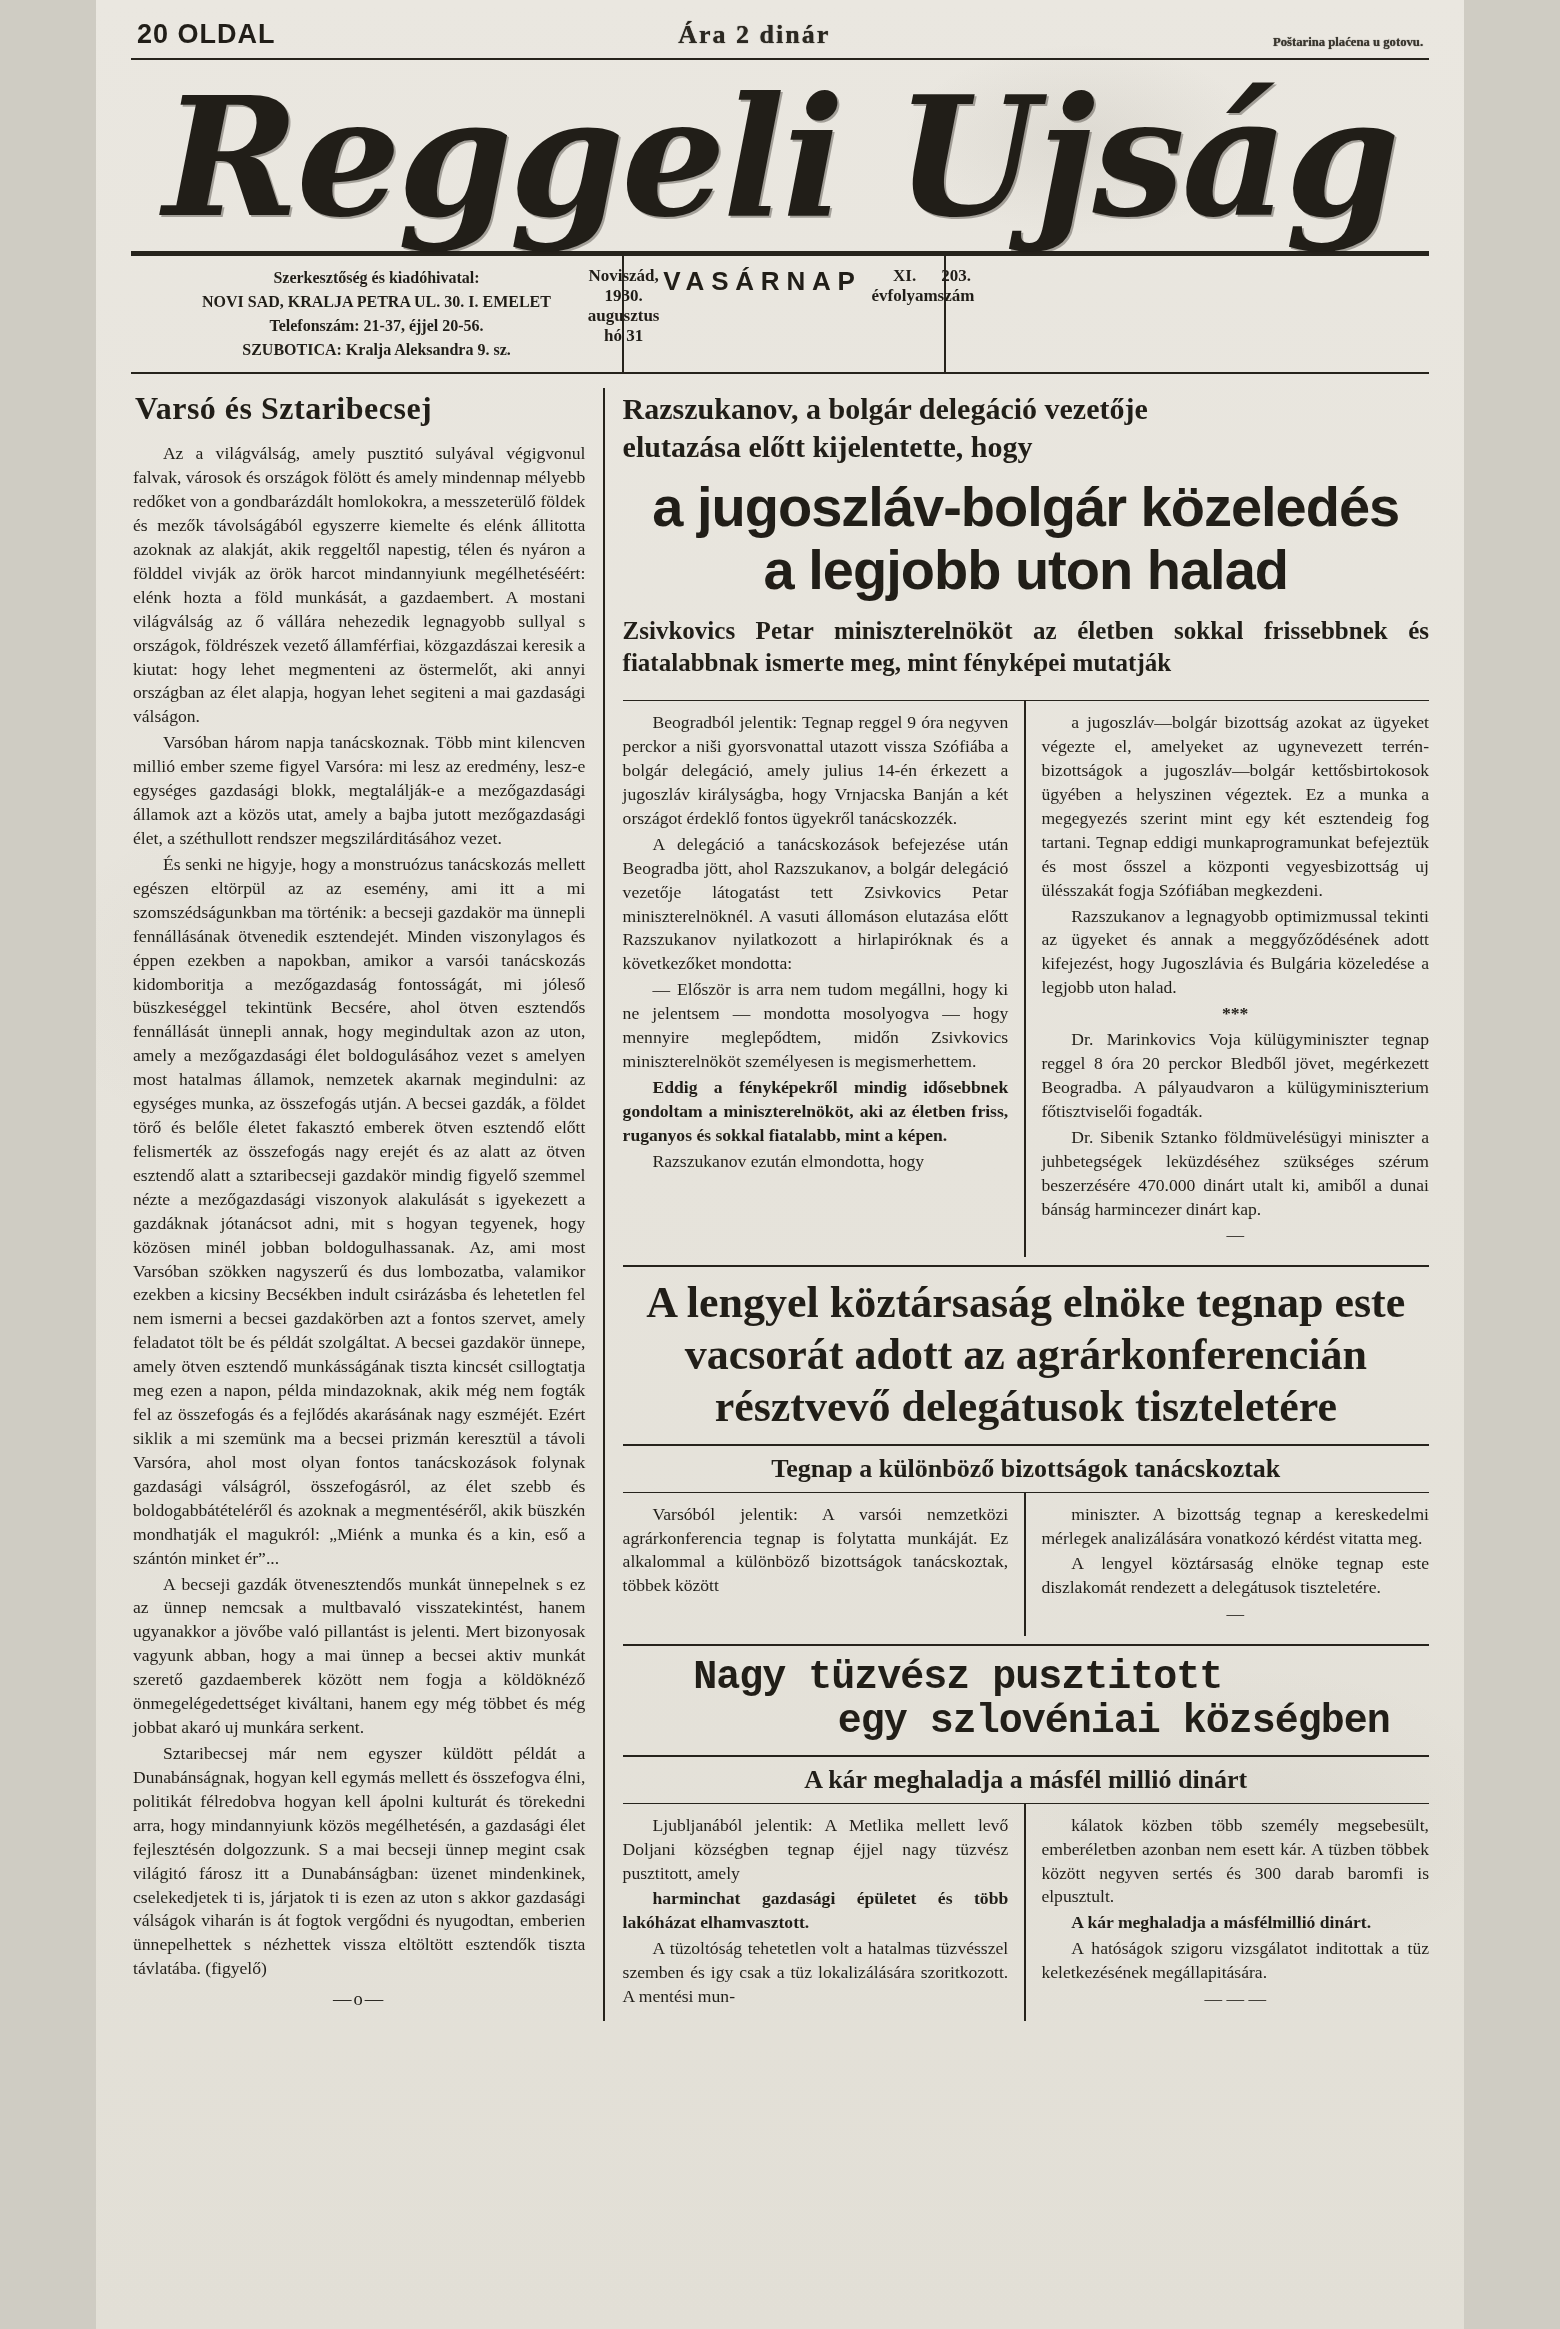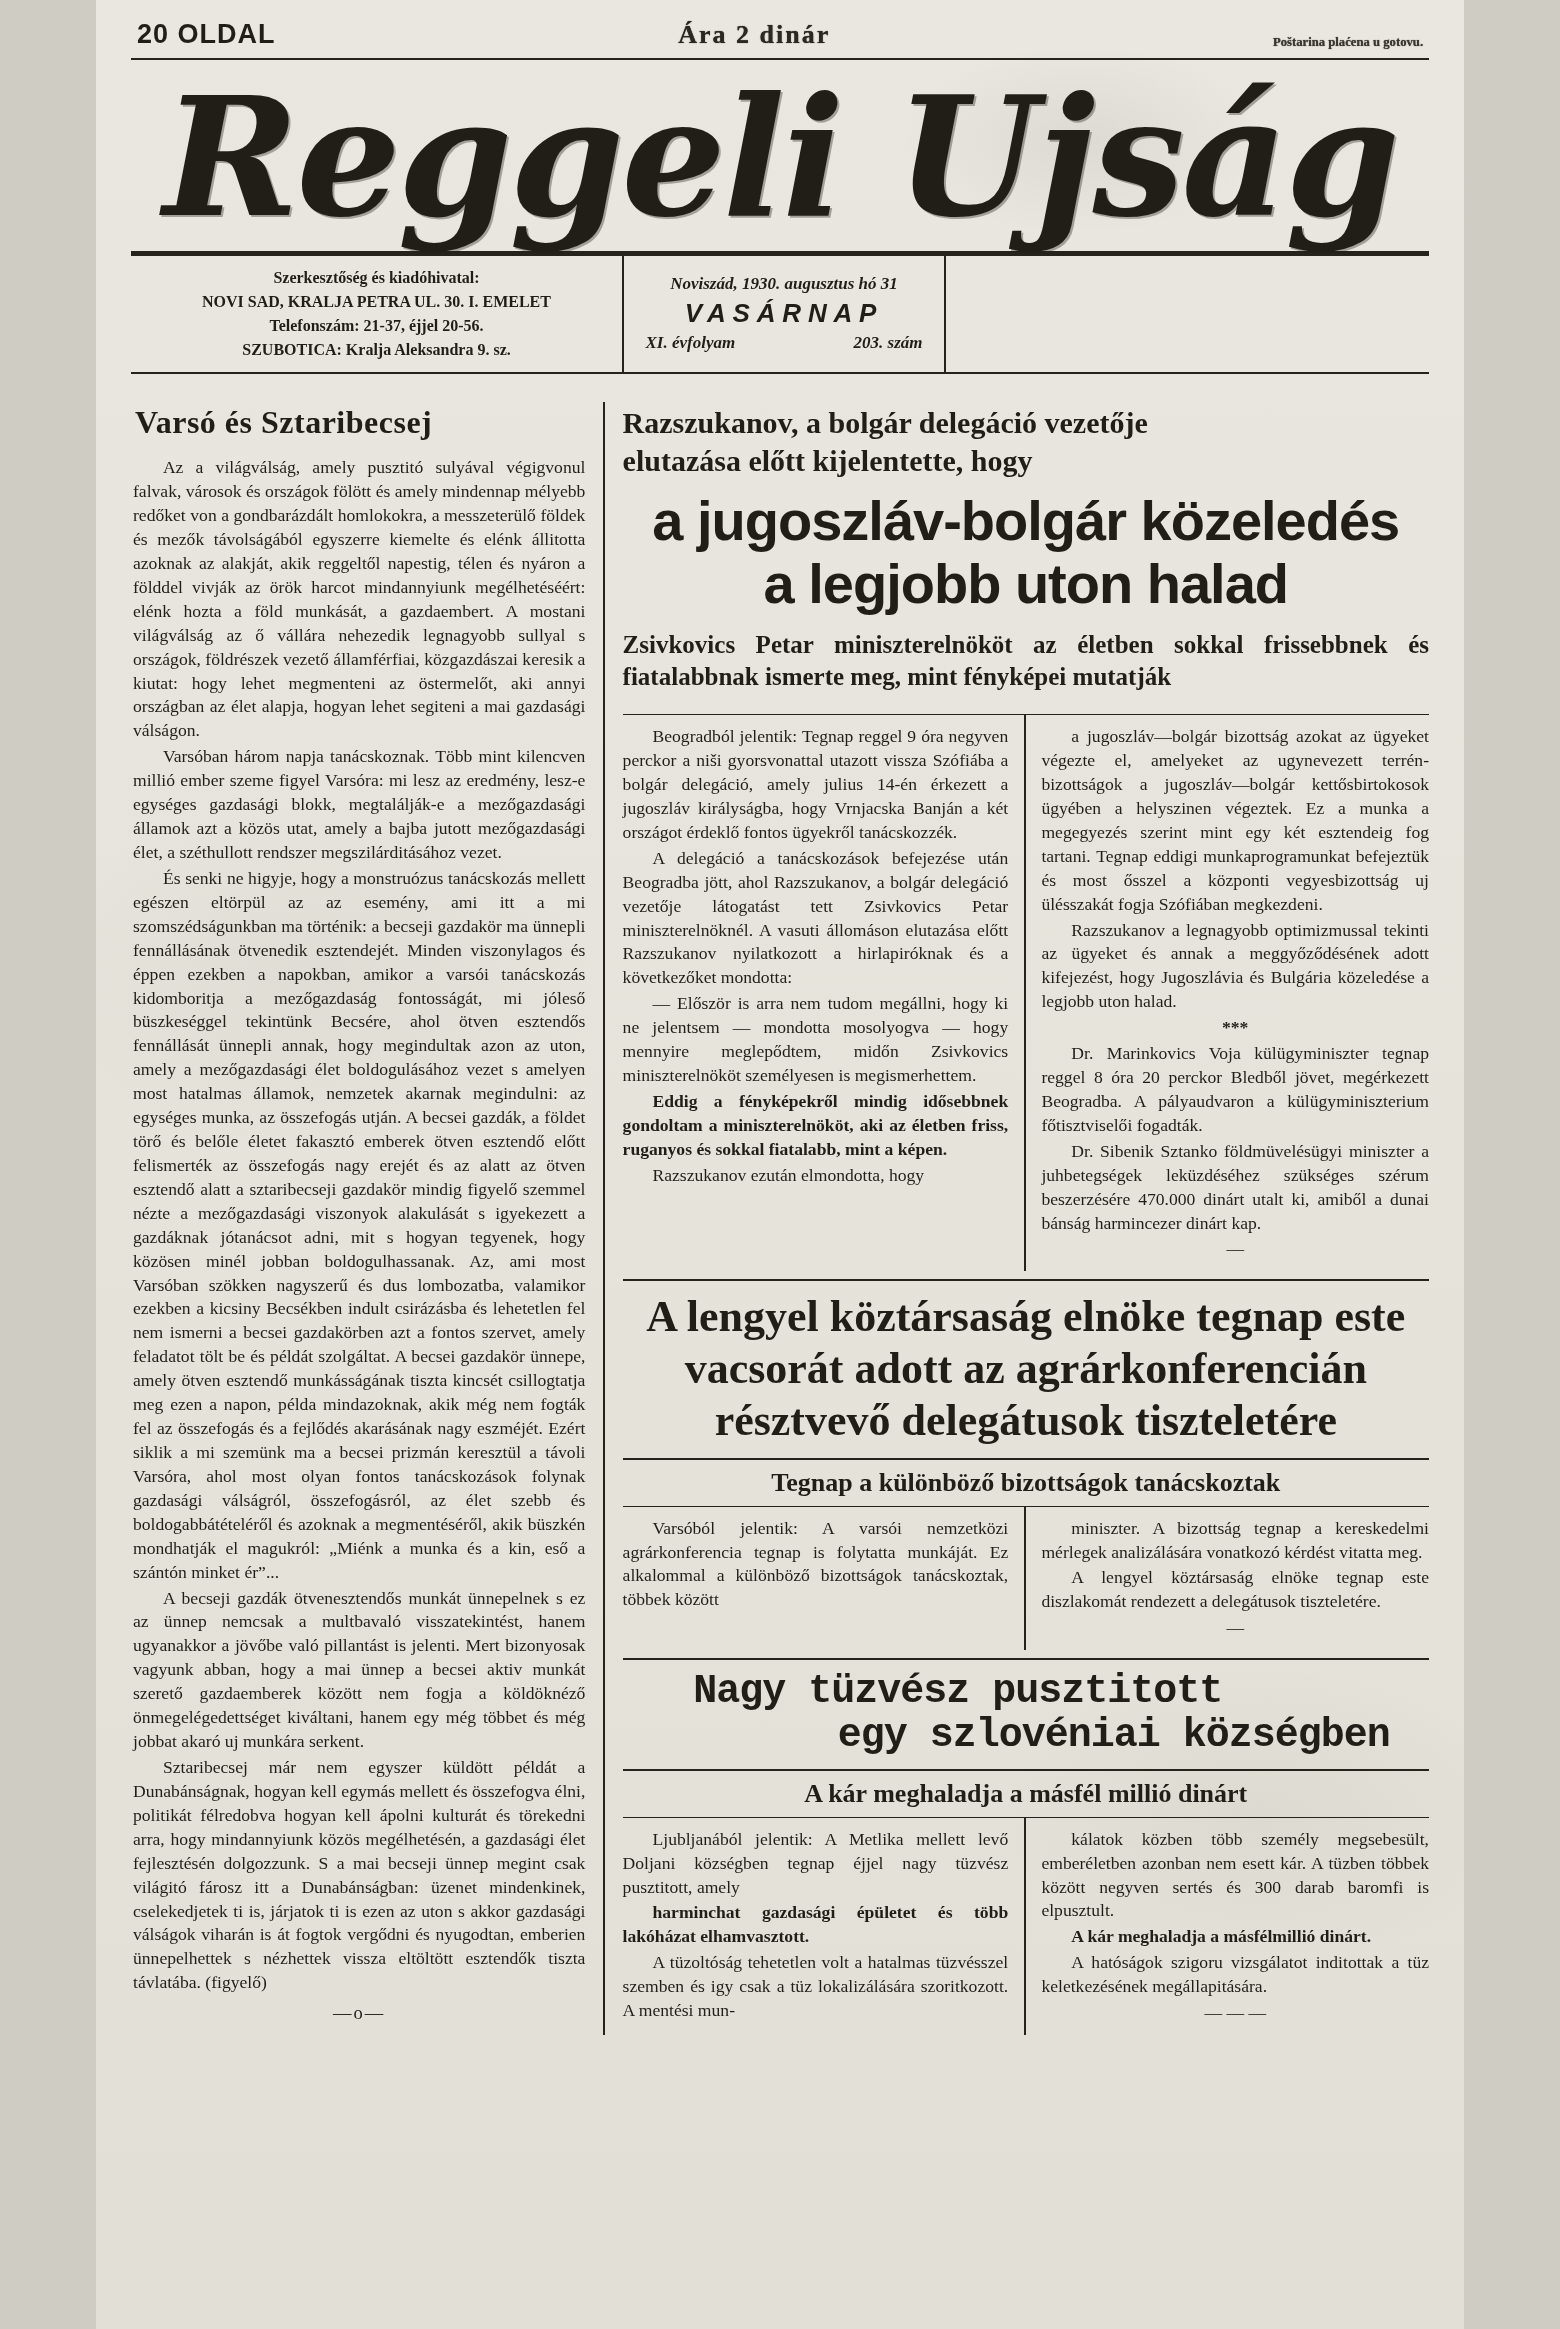--- a/index.html
+++ b/index.html
@@ -25,27 +25,27 @@
   .mast-title{
     font-family:"DejaVu Serif",serif; font-style:italic; font-weight:bold;
     font-size:164px; line-height:1.02; letter-spacing:-2.9px;
     text-shadow:2px 2px 0 rgba(33,30,24,.35);
   }
   
   .inforow{ display:flex; border-bottom:2.9px solid #26231c; }
   .cell{ padding:9.8px 15.6px; }
   .cell.addr{ width:493px; text-align:center; border-right:2px solid #26231c; }
   .addr-line{ font-weight:bold; font-size:16px; line-height:1.5; }
-  .cell.datebox{ width:322px; text-align:center; border-right:2px solid #26231c; display:flex; flex-direction:column; justify-content:center; gap:3.9px;font-style:italic; }
+  .cell.datebox{ width:322px; text-align:center; border-right:2px solid #26231c; display:flex; flex-direction:row; justify-content:center; gap:3.9px; }
   .ib-date{ font-weight:bold; font-size:17px; }
   .ib-day{ font-family:"Liberation Sans",sans-serif; font-weight:bold; font-size:26px; letter-spacing:6.8px; }
   .ib-volrow{ display:flex; justify-content:space-between; font-weight:bold; font-size:17px; padding:0 5.9px; }
   .cell.subs{ flex:1; font-weight:bold; font-size:15px; line-height:1.45; text-align:justify; }
   
-  .main{ display:flex; padding-top:28px; }
+  .main{ display:flex; padding-top:14px; }
   .colLeft{ width:474px; padding:2px 17.6px 0 2px; border-right:2px solid #26231c; }
   .colLeft h2{ font-size:32px; font-weight:bold; margin:0 0 15.6px 2px; letter-spacing:0.5px; }
   .colRight{ flex:1; padding-left:17.6px; }
   
   .para{ font-size:17.6px; line-height:1.36; text-align:justify; text-indent:1.7em; margin-bottom:2px; }
   .para.bold{ font-weight:bold; }
   .para.center{ text-align:center; text-indent:0; }
   .endmark{ text-align:center; font-size:18.5px; margin-top:7.8px; letter-spacing:2px; }
   
   .kicker{ font-size:30px; font-weight:bold; line-height:1.28; margin:2px 0 9.8px; }

